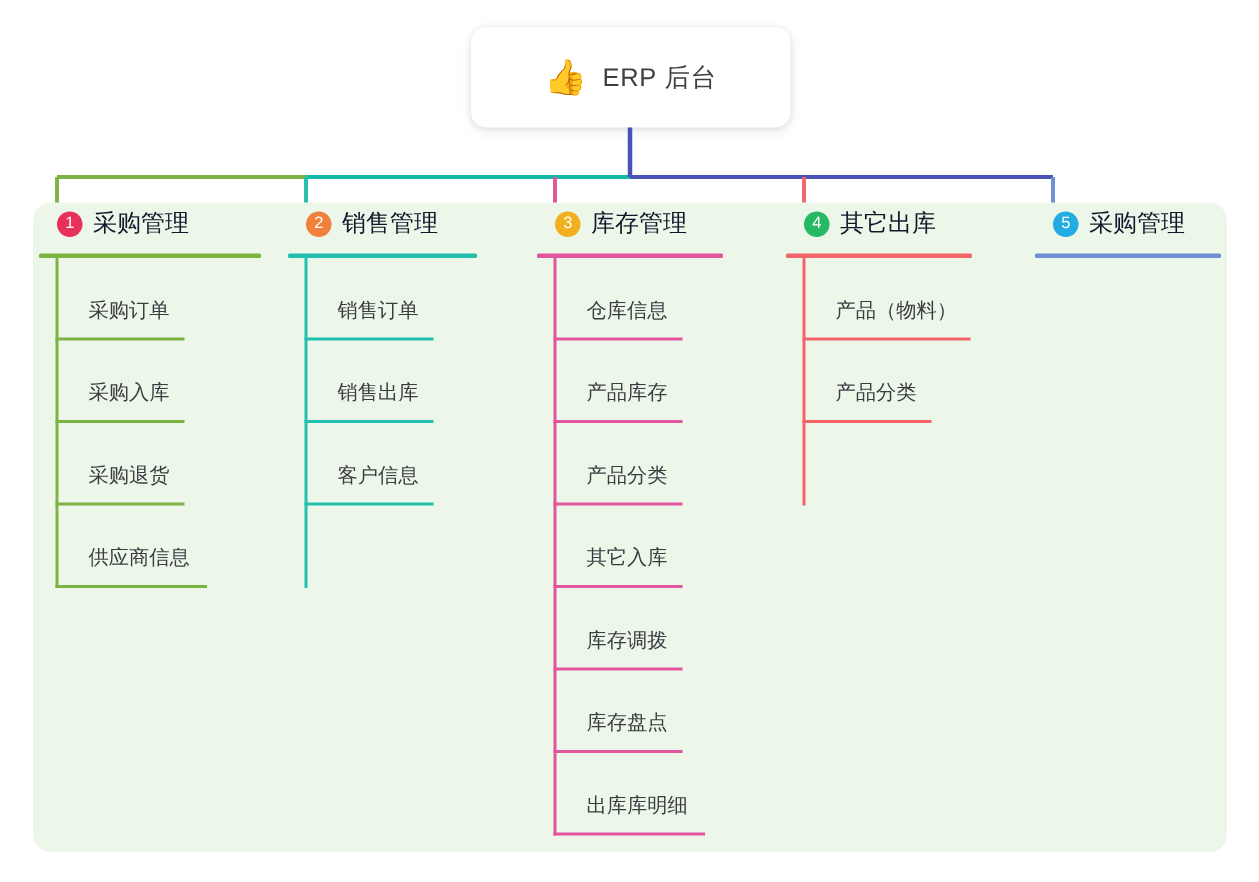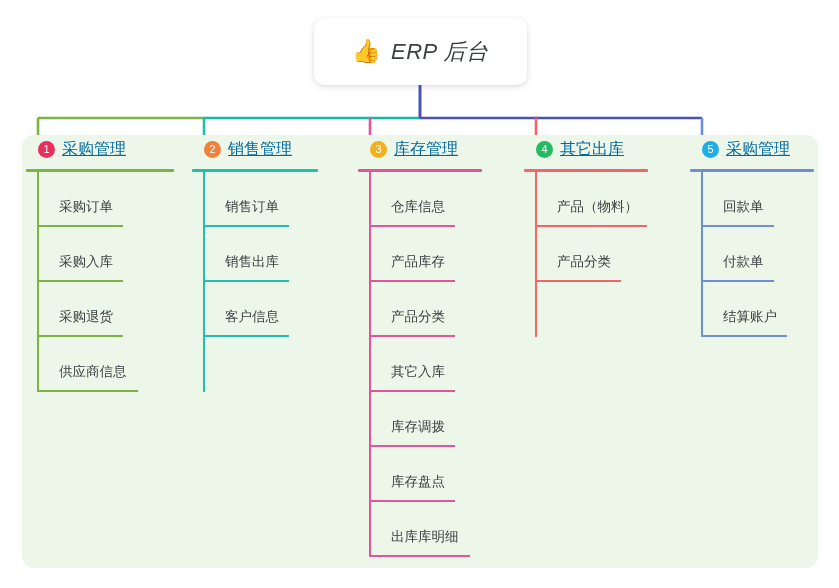--- a/index.html
+++ b/index.html
@@ -31,25 +31,24 @@
     justify-content: center;
     gap: 10px;
     box-sizing: border-box;
   }
   #root-card .thumb {
     font-size: 23px;
     line-height: 1;
     color: #f0b429;
   }
   #root-card .root-title {
-    font-size: 22px;
+    font-size: 17px;
     color: #3c4043;
     letter-spacing: 0.5px;
     white-space: nowrap;
-    font-style: italic;
   }
 
   
   #connectors {
     position: absolute;
     left: 0;
     top: 0;
     width: 839px;
     height: 588px;
     pointer-events: none;
@@ -86,23 +85,22 @@
     border-radius: 50%;
     color: #ffffff;
     font-size: 11px;
     line-height: 17px;
     text-align: center;
     font-weight: normal;
     flex: none;
   }
   .col-title {
     font-size: 16px;
-    color: #0369a1;
+    color: #0f172a;
     white-space: nowrap;
-    text-decoration: underline;
   }
   .header-rule {
     height: 3px;
     margin-top: 6px;
     border-radius: 1px;
   }
   .items {
     position: relative;
     margin-top: 0;
   }
@@ -256,29 +254,14 @@
           <div class="item-rule" style="background: rgb(244, 101, 106); width: 86px;"></div>
         </div>
       </div>
     </div>
     <div class="column" style="left: 668px; width: 124px;">
       <div class="col-header">
         <span class="badge" style="background: rgb(34, 172, 227);">5</span>
         <span class="col-title">采购管理</span>
       </div>
       <div class="header-rule" style="background: rgb(110, 143, 214); width: 124px;"></div>
-      <div class="items">
-        <div class="spine" style="background: rgb(110, 143, 214); height: 165px;"></div>
-        <div class="item">
-          <span class="item-label">回款单</span>
-          <div class="item-rule" style="background: rgb(110, 143, 214); width: 73px;"></div>
-        </div>
-        <div class="item">
-          <span class="item-label">付款单</span>
-          <div class="item-rule" style="background: rgb(110, 143, 214); width: 73px;"></div>
-        </div>
-        <div class="item">
-          <span class="item-label">结算账户</span>
-          <div class="item-rule" style="background: rgb(110, 143, 214); width: 86px;"></div>
-        </div>
-      </div>
     </div>
   </div>
 
 </body></html>

